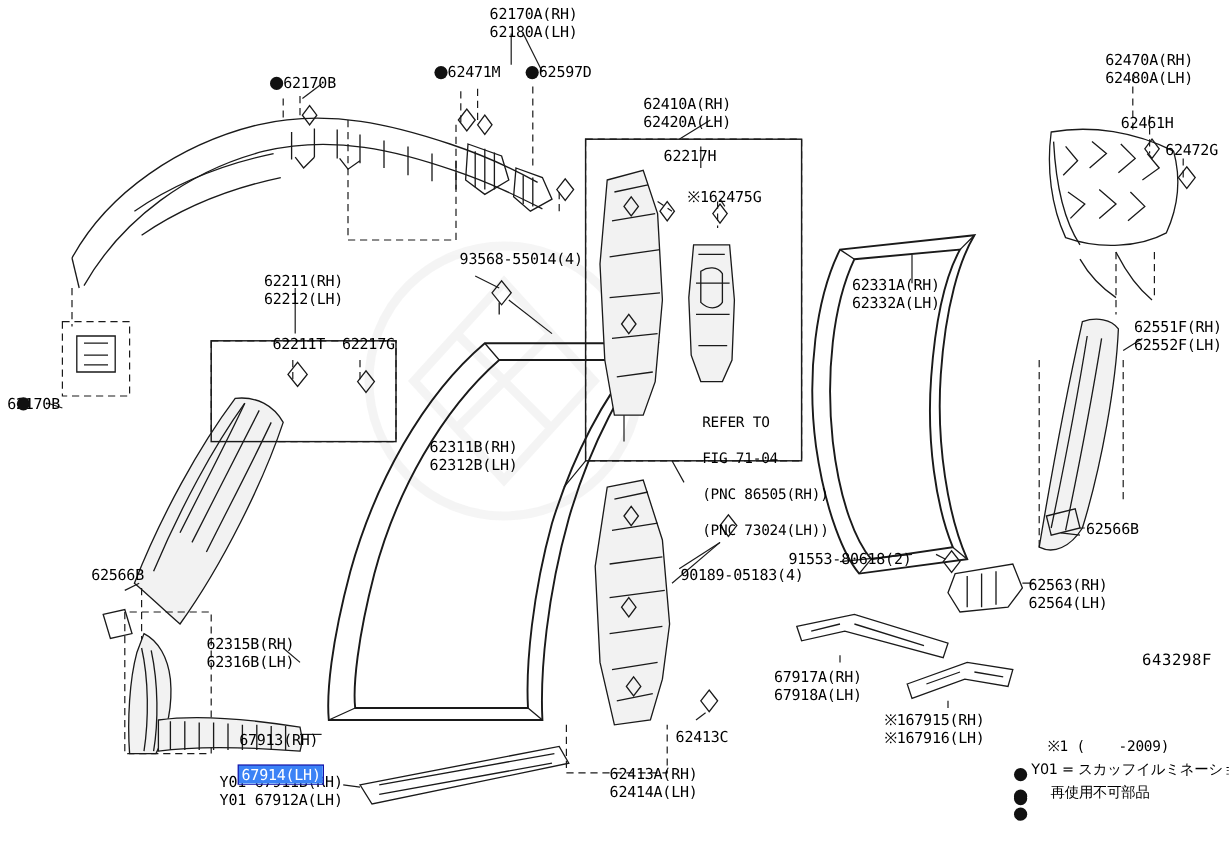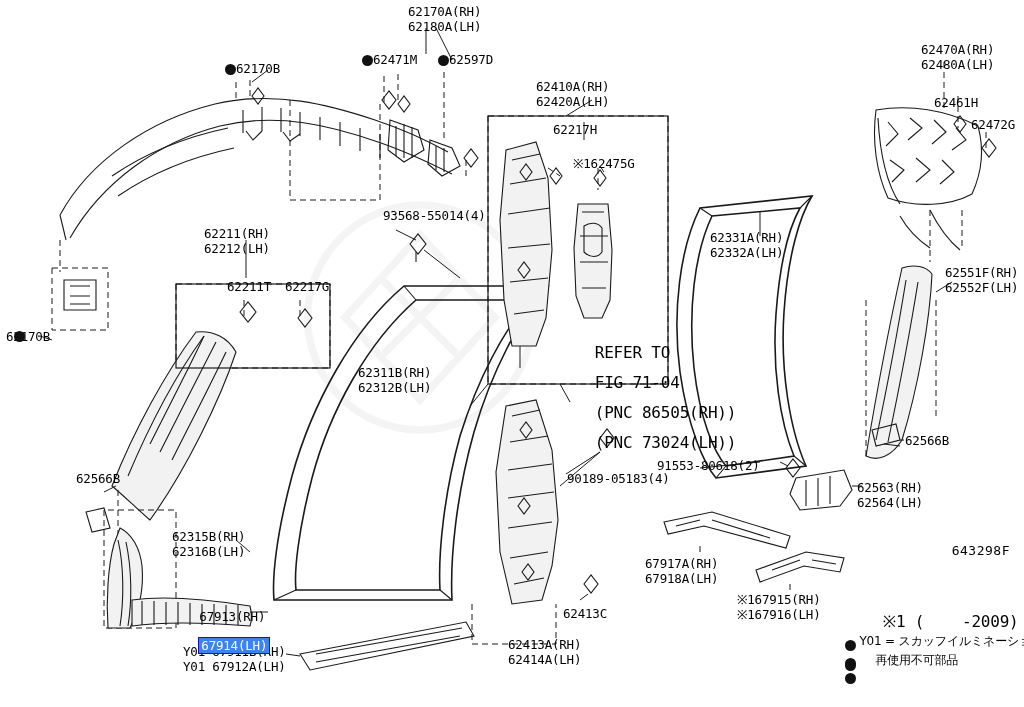--- a/index.html
+++ b/index.html
@@ -9,21 +9,21 @@
     color:#000;overflow:hidden;
   }
   #stage{position:absolute;left:0;top:0;width:1024px;height:566px;}
   svg.art{position:absolute;left:0;top:0;width:1024px;height:707px;}
   .lbl{
     position:absolute;white-space:pre;font-size:12.5px;line-height:14.5px;
     font-family:"DejaVu Sans Mono","Liberation Mono",monospace;
     letter-spacing:-0.2px;color:#000;
   }
   .lbl.jp{font-family:"DejaVu Sans","Liberation Sans",sans-serif;font-size:12px;}
-  .lbl.small{font-size:16px;}
+  .lbl.small{font-size:12px;}
   .hl{
     background:#3b82f6;color:#ffffff;padding:0 2px;
     box-shadow:0 0 0 1px #1414aa;
   }
   .dot{
     position:absolute;width:11px;height:11px;border-radius:50%;
     background:#111;
   }
   .code{
     position:absolute;right:14px;bottom:8px;font-size:13px;letter-spacing:0.5px;
@@ -228,21 +228,21 @@
 62480A(LH)</div>
       <div class="lbl" style="left: 934px; top: 96px; white-space: pre;">62461H</div>
       <div class="lbl" style="left: 971px; top: 118px; white-space: pre;">62472G</div>
       <div class="lbl" style="left: 536px; top: 80px; white-space: pre;">62410A(RH)
 62420A(LH)</div>
       <div class="lbl" style="left: 553px; top: 123px; white-space: pre;">62217H</div>
       <div class="lbl" style="left: 573px; top: 157px; white-space: pre;">※162475G</div>
       <div class="lbl" style="left: 383px; top: 209px; white-space: pre;">93568-55014(4)</div>
       <div class="lbl" style="left: 710px; top: 231px; white-space: pre;">62331A(RH)
 62332A(LH)</div>
-      <div class="lbl" style="left: 204px; top: 227px; white-space: pre;">62211(RH)
+      <div class="lbl" style="left: 220px; top: 227px; white-space: pre;">62211(RH)
 62212(LH)</div>
       <div class="lbl" style="left: 227px; top: 280px; white-space: pre;">62211T</div>
       <div class="lbl" style="left: 285px; top: 280px; white-space: pre;">62217G</div>
       <div class="lbl" style="left: 945px; top: 266px; white-space: pre;">62551F(RH)
 62552F(LH)</div>
       <div class="lbl" style="left: 6px; top: 330px; white-space: pre;">62170B</div>
       <div class="lbl" style="left: 358px; top: 366px; white-space: pre;">62311B(RH)
 62312B(LH)</div>
       <div class="lbl" style="left: 905px; top: 434px; white-space: pre;">62566B</div>
       <div class="lbl" style="left: 76px; top: 472px; white-space: pre;">62566B</div>

